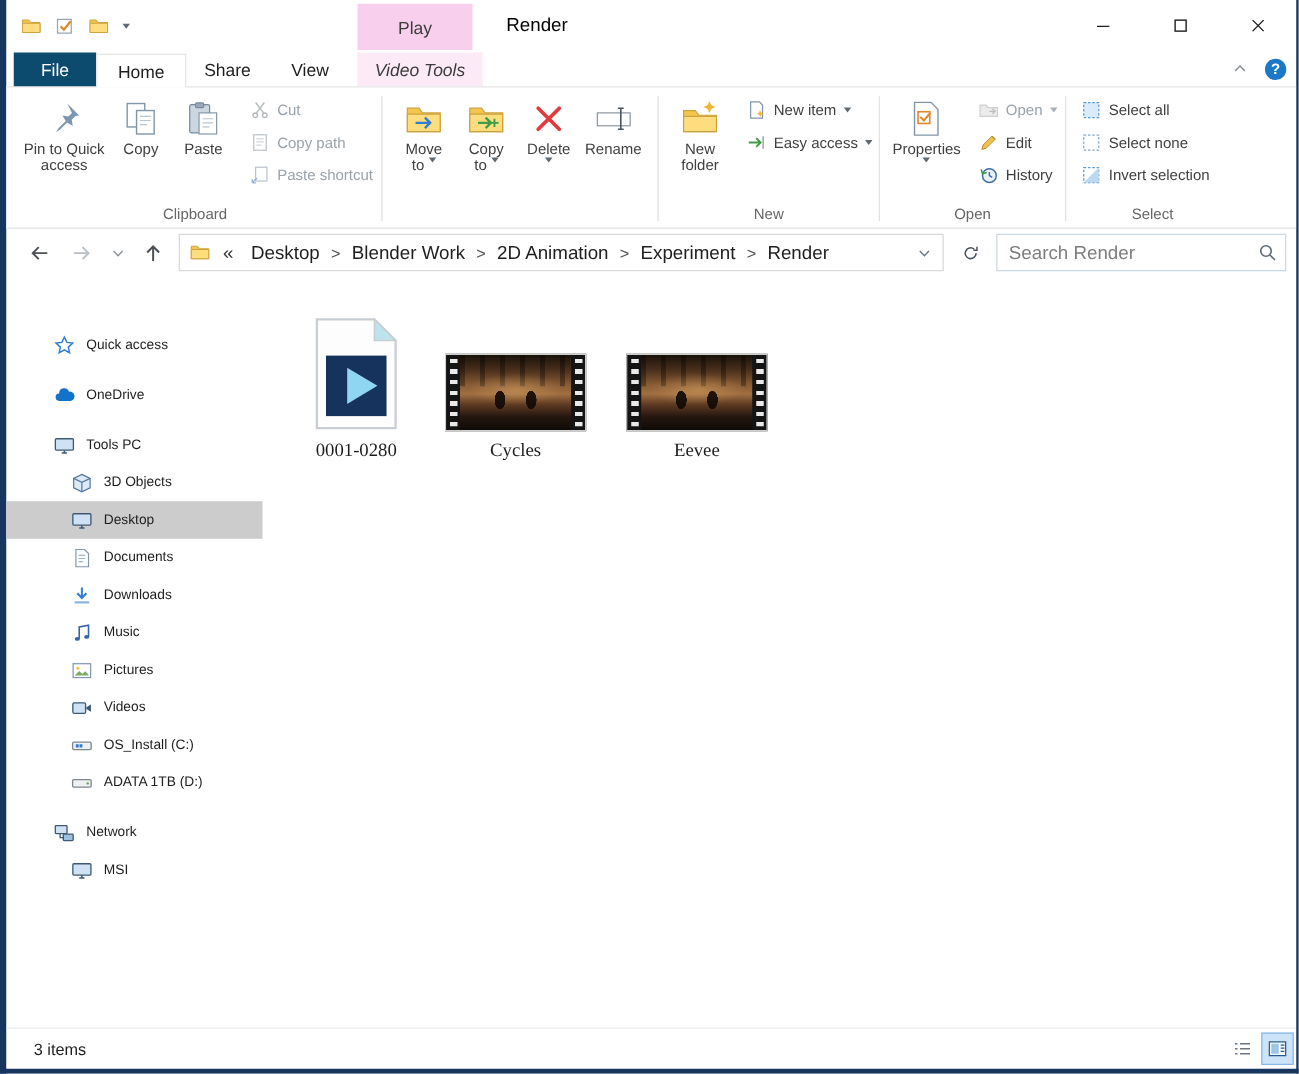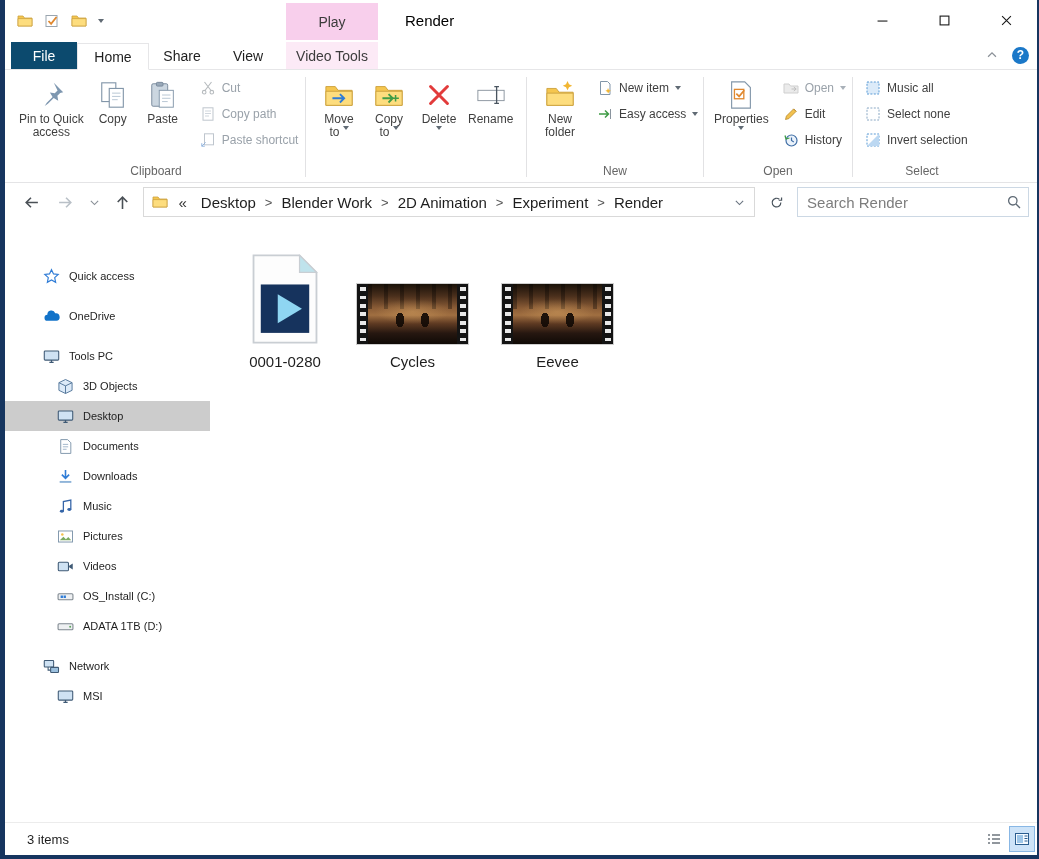--- a/index.html
+++ b/index.html
@@ -19,21 +19,21 @@
   .win-controls { position:absolute; right:0; top:0; height:41px; display:flex; }
   .win-btn { width:62px; height:41px; display:flex; align-items:center; justify-content:center; }
   .win-btn svg { width:11px; height:11px; }
 
   
   .tabrow { height:28px; flex:0 0 auto; display:flex; align-items:flex-end; position:relative; z-index:2; }
   .tab { height:27px; display:flex; align-items:center; justify-content:center; font-size:14px; color:#1e1e1e; }
   .tab-file { width:66px; margin-left:6px; background:#0c4a6e; color:#fff; }
   .tab-home { width:72px; background:#fff; border:1px solid #e6e6e8; border-bottom:1px solid #fff; margin-bottom:-1px; z-index:3; }
   .tab-share, .tab-view { width:66px; }
-  .tab-contextual { width:92px; margin-left:5px; background:#fceaf6; color:#3c3c3c; }
+  .tab-contextual { width:100px; margin-left:5px; background:#fceaf6; color:#3c3c3c;font-style:italic; }
   .tab-extras { position:absolute; right:8px; top:0; height:28px; display:flex; align-items:center; gap:13px; }
   .chev-up { width:14px; height:14px; color:#8a9097; }
   .help-btn { width:17px; height:17px; border-radius:50%; background:#1b78c8; color:#fff; font-size:12px; font-weight:bold;
               display:flex; align-items:center; justify-content:center; }
 
   
   .ribbon { height:114px; flex:0 0 auto; background:#fff; border-top:1px solid #e6e6e8; border-bottom:1px solid #e4e4e6;
             display:flex; padding:2px 0 0 2px; }
   .rgroup { display:flex; flex-direction:column; }
   .g-clip{width:298px}.g-org{width:220px}.g-new{width:176px}.g-open{width:148px}.g-sel{width:138px}
@@ -77,21 +77,21 @@
 
   
   .main { flex:1; display:flex; min-height:0; }
   .sidebar { width:205px; flex:0 0 auto; padding-top:40px; }
   .nav-row { height:30px; display:flex; align-items:center; gap:9px; padding-left:38px; font-size:11px; cursor:default; }
   .nav-row.lvl1 { padding-left:52px; }
   .nav-row.selected { background:#cccccc; }
   .nav-row.gap { margin-top:10px; }
   .nic { width:17px; height:17px; flex:0 0 auto; }
 
-  .content { flex:1; padding:32px 0 0 36px; }
+  .content { flex:1; padding:32px 0 0 36px;font-family:Liberation Serif, serif; }
   .files-row { display:flex; align-items:flex-end; gap:32px; }
   .file-item { display:flex; flex-direction:column; align-items:center; }
   .fname { margin-top:8px; font-size:15px; color:#1e1e1e; }
   .moviefile svg { width:78px; height:92px; display:block; }
   .thumb { width:113px; height:62px; background:#141414; display:flex; border:1px solid #cfcfcf; }
   .sprocket { width:11px; background:#141414; padding:3px 2.5px; flex:0 0 auto; }
   .sprocket-inner { width:100%; height:100%;
     background:repeating-linear-gradient(to bottom,#e9e9e9 0 3.5px,#141414 3.5px 8.5px); }
   .scene { flex:1;
     background-image:
@@ -552,21 +552,21 @@
 
     <div class="rdiv"></div>
 
     <div class="rgroup g-sel">
       <div class="rbody">
         <div class="smcol" style="margin-left:0">
           <div class="btn-sm">
             <svg>
                 <use href="#i-selall"></use>
               </svg>
-            <span>Music all</span>
+            <span>Select all</span>
           </div>
           <div class="btn-sm">
             <svg>
                 <use href="#i-selnone"></use>
               </svg>
             <span>Select none</span>
           </div>
           <div class="btn-sm">
             <svg>
                 <use href="#i-invert"></use>

